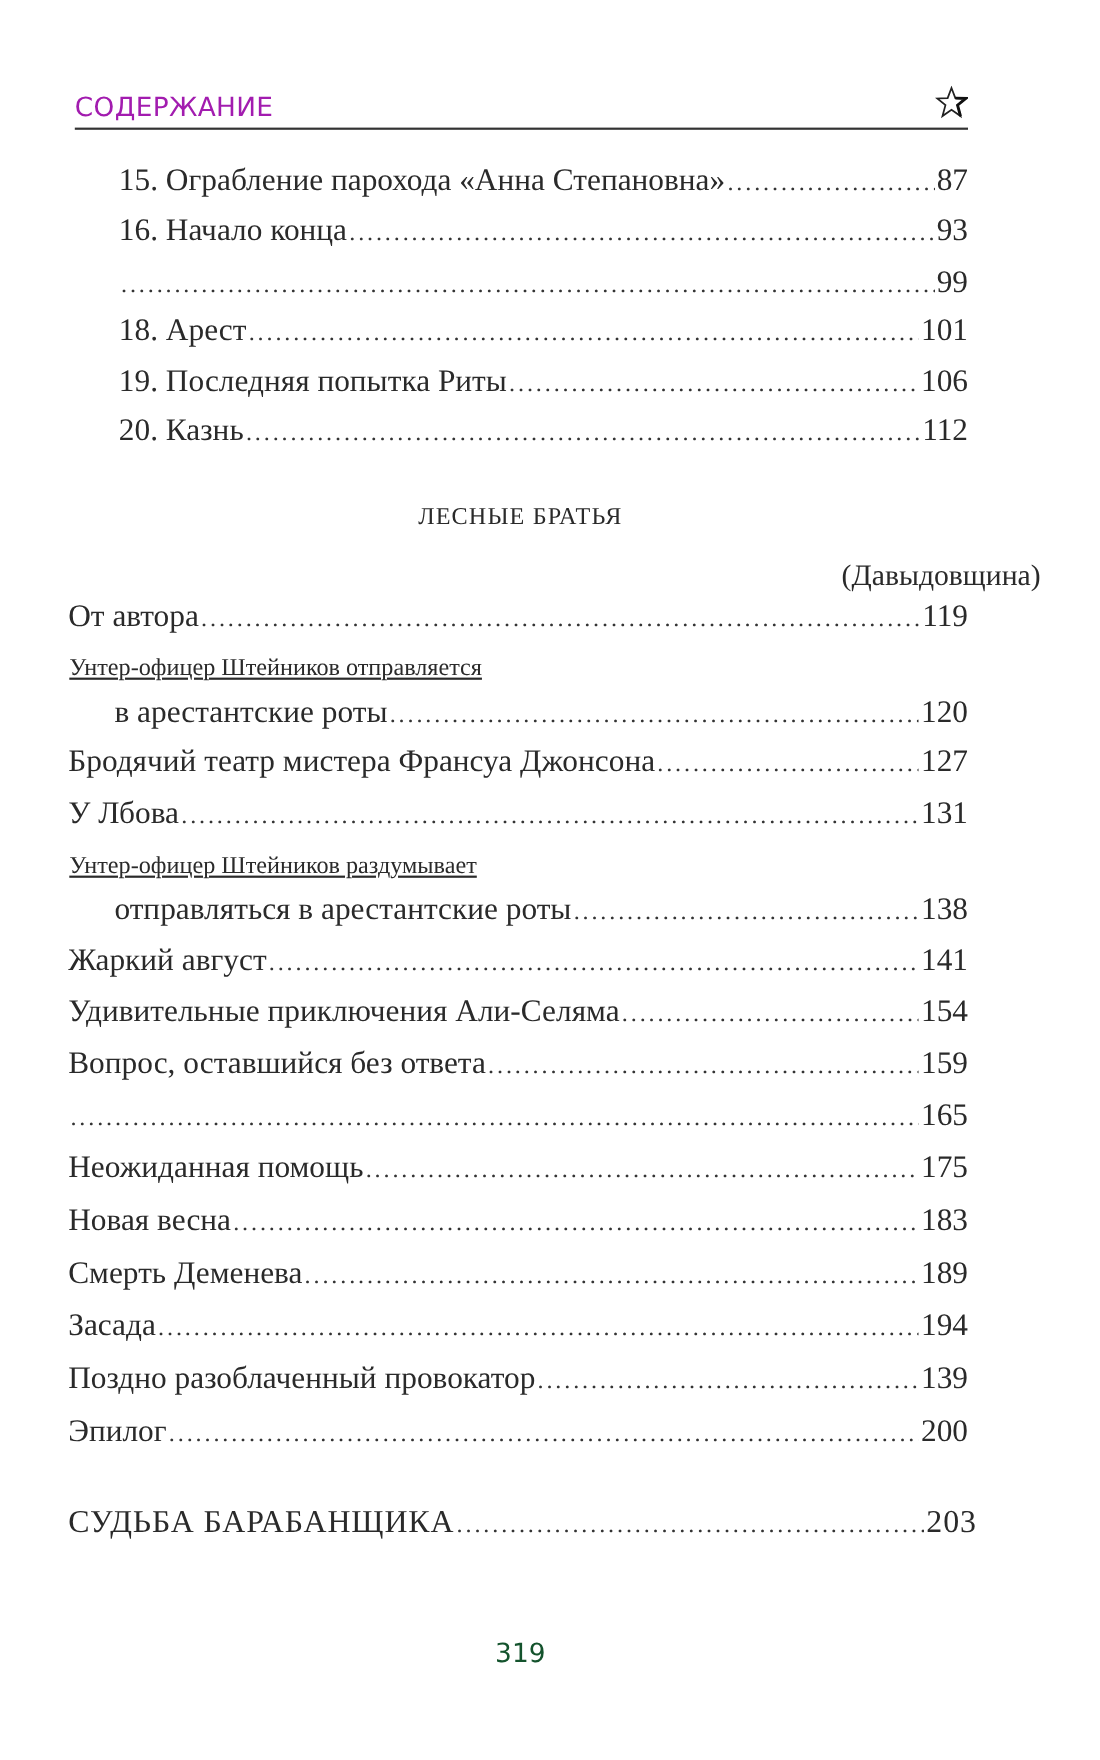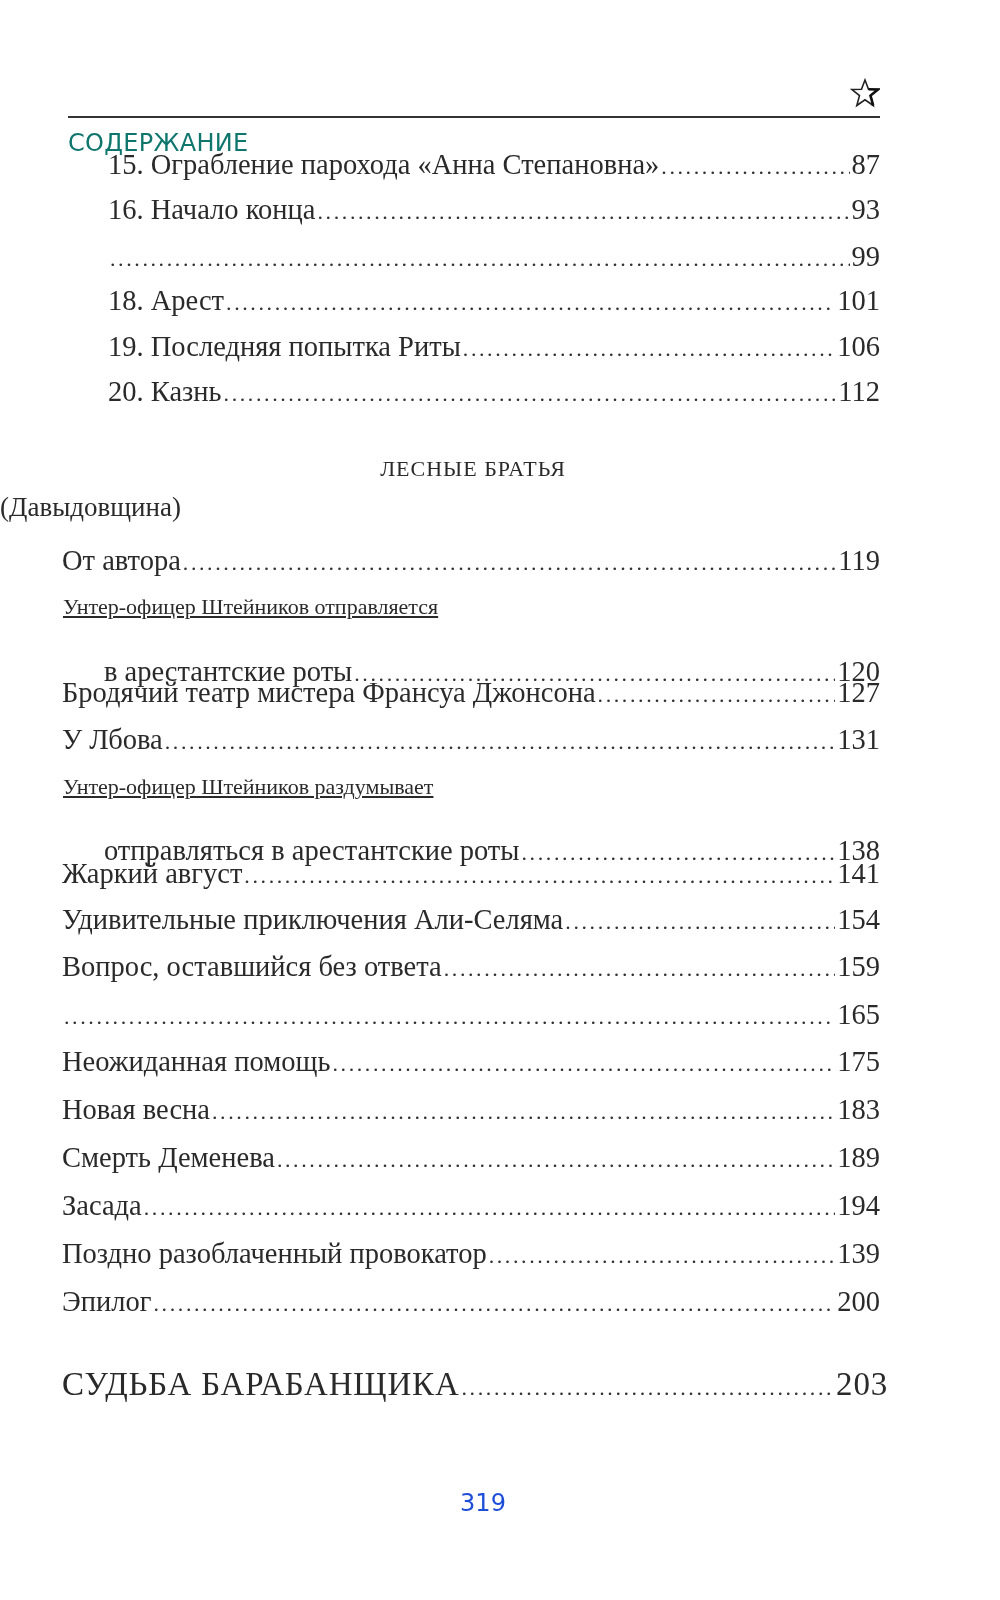--- a/index.html
+++ b/index.html
@@ -22,23 +22,22 @@
       width: 812px;
       height: 40px;
     }
     .running-head .title {
       position: absolute;
       left: 0;
       top: 4px;
       font-family: "DejaVu Sans", "Liberation Sans", sans-serif;
       font-size: 24px;
       letter-spacing: 0.3px;
-      color: #0f766e;
+      color: #a21caf;
       line-height: 30px;
-      margin-top: 46px;
     }
     .running-head .star {
       position: absolute;
       right: 0;
       top: 0;
       width: 30px;
       height: 30px;
     }
     .rule {
       position: absolute;
@@ -84,21 +83,20 @@
       left: 108px;
       width: 772px;
     }
     .entry.plain {
       left: 62px;
       width: 818px;
     }
     .entry.cont {
       left: 104px;
       width: 776px;
-      margin-top: 24px;
     }
     .line-only {
       position: absolute;
       left: 63px;
       font-size: 22px;
       line-height: 34px;
       white-space: nowrap;
       text-decoration: underline;
     }
     .section-heading {
@@ -107,41 +105,42 @@
       width: 946px;
       text-align: center;
       font-size: 22px;
       letter-spacing: 1px;
       line-height: 34px;
     }
     .section-sub {
       position: absolute;
       left: 0;
       width: 946px;
-      text-align: left;
+      text-align: right;
       font-size: 27px;
       line-height: 34px;
+      margin-top: 16px;
     }
     .entry.big {
       left: 62px;
       width: 826px;
-      font-size: 33px;
+      font-size: 29px;
       letter-spacing: 0.8px;
       justify-content: flex-end;
     }
     .folio {
       position: absolute;
-      left: 16px;
+      left: 6px;
       width: 934px;
       top: 1488px;
       text-align: center;
       font-family: "DejaVu Sans", "Liberation Sans", sans-serif;
       font-size: 24px;
       line-height: 30px;
-      color: #1d4ed8;
+      color: #14532d;
     }
   </style>
 </head>
 <body>
 
 <div class="running-head">
   <span class="title">СОДЕРЖАНИЕ</span>
   <span class="star">
     <svg width="30" height="30" viewBox="0 0 30 30">
       <polygon points="15,2 18.5,11.2 28,11.5 20.5,17.6 23.2,27.5 15,21.8 6.8,27.5 9.5,17.6 2,11.5 11.5,11.2" fill="none" stroke="#222" stroke-width="1.6" stroke-linejoin="miter"></polygon>

